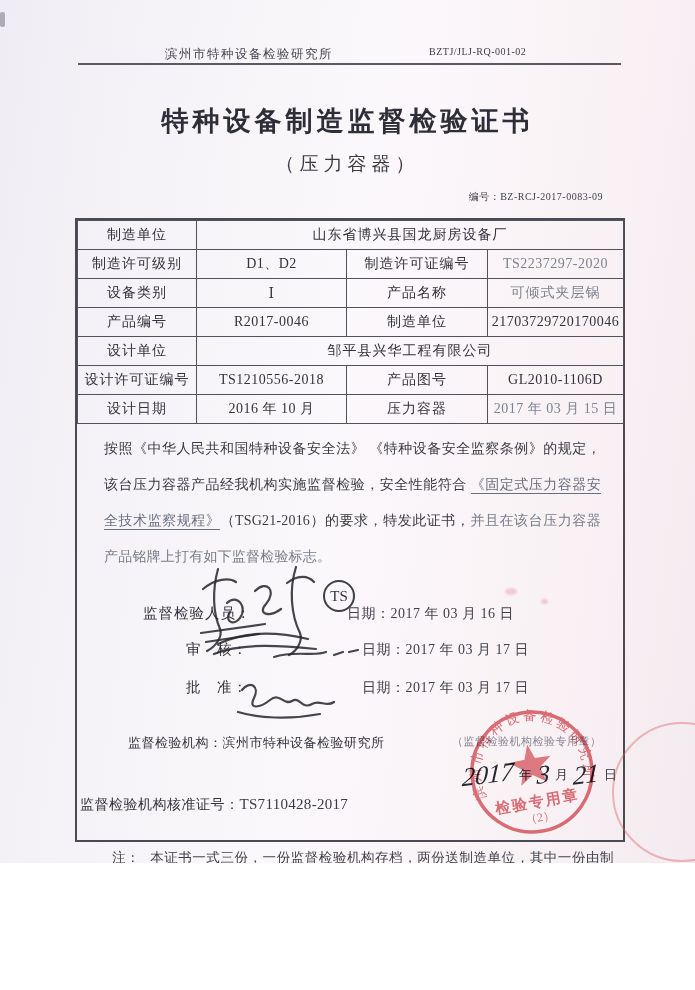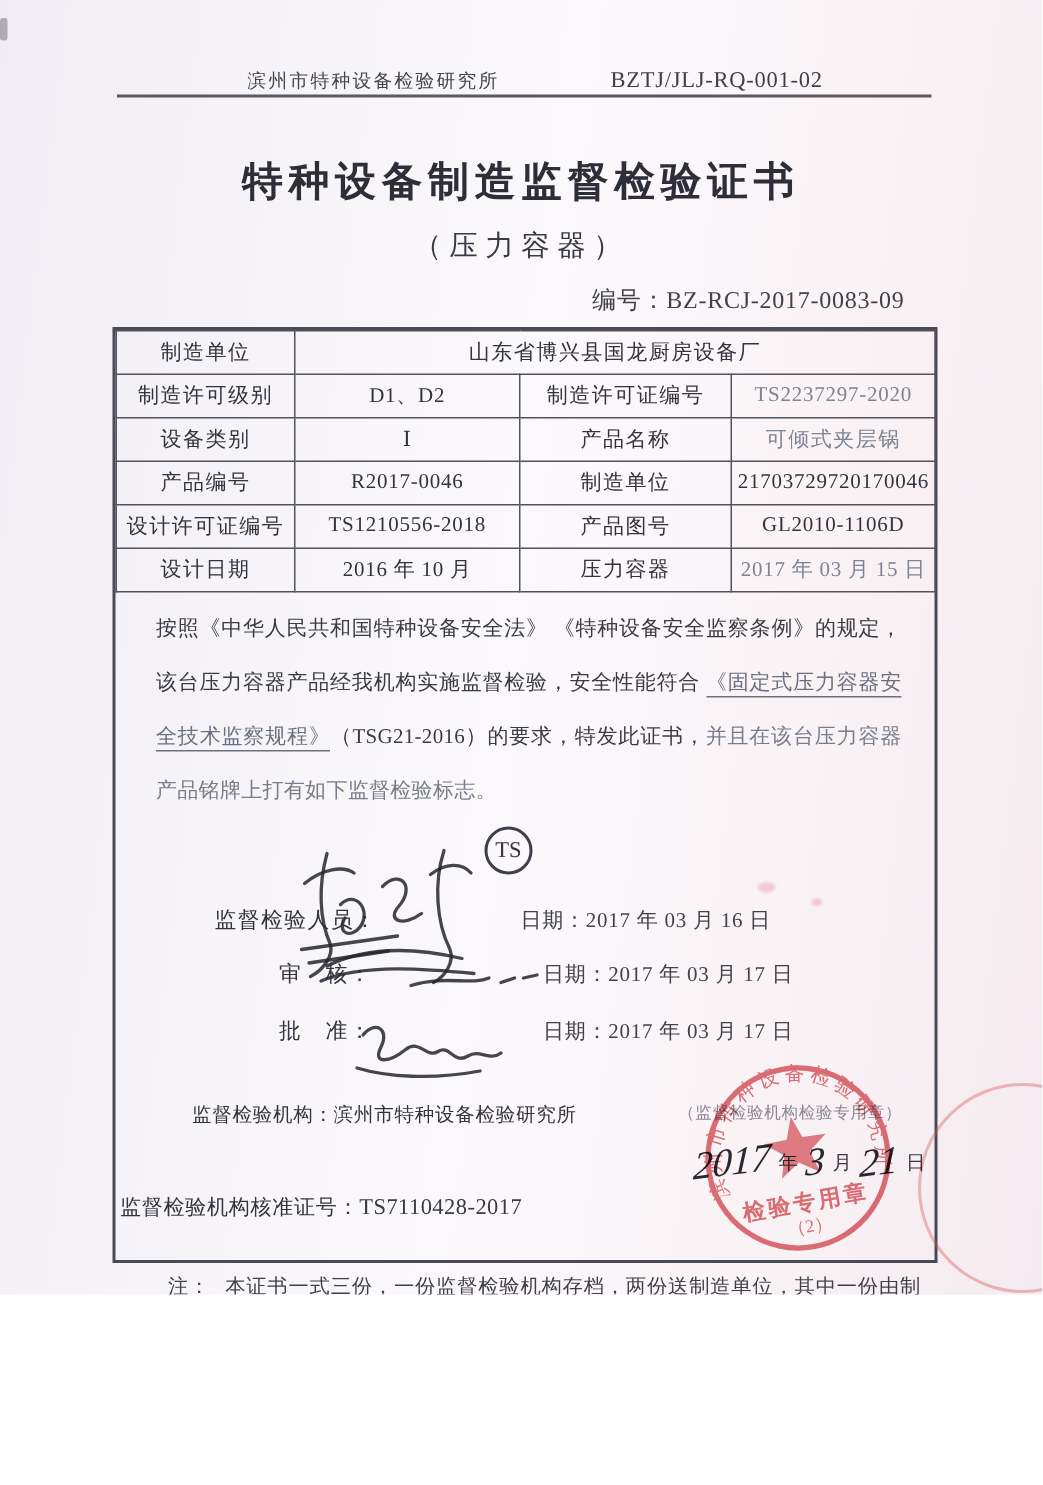--- a/index.html
+++ b/index.html
@@ -5,26 +5,26 @@
   * { margin:0; padding:0; box-sizing:border-box; }
   html,body { width:695px; height:990px; }
   .page {
     position:relative; width:695px; height:863px; overflow:hidden;
     font-family:"Liberation Serif","DejaVu Serif",serif; color:#373741;
     background:linear-gradient(97deg,#efecf3 0%,#f6f3f8 22%,#fbf8fb 48%,#f9f2f5 78%,#f4eaef 100%);
   }
   .abs { position:absolute; }
   
   .hdr-org { left:165px; top:46px; font-size:12.5px; letter-spacing:1.5px; color:#44444e; }
-  .hdr-code { left:407px; top:46px; font-size:15px; letter-spacing:.5px; color:#3e3e48; }
+  .hdr-code { left:429px; top:46px; font-size:10px; letter-spacing:.5px; color:#3e3e48; }
   .hdr-rule { left:78px; top:63px; width:543px; height:2px; background:#3e3e48; opacity:.85; }
   
   .doc-title { left:0; top:103px; width:100%; text-align:center; font-size:27px; font-weight:bold; letter-spacing:4px; color:#2e2e38; }
   .doc-sub { left:0; top:151px; width:100%; text-align:center; font-size:19px; letter-spacing:5px; color:#3a3a44; }
-  .cert-no { top:190px; right:92px; font-size:16px; letter-spacing:.5px; color:#41414c; }
+  .cert-no { top:190px; right:92px; font-size:10px; letter-spacing:.5px; color:#41414c; }
   
   .main-box { left:75px; top:218px; width:550px; height:624px; border:2px solid #4a4a54; }
   table.info { border-collapse:collapse; width:100%; table-layout:fixed; }
   table.info td { border:1px solid #52525c; height:29px; text-align:center; vertical-align:middle; font-size:14px; color:#33333d; overflow:hidden; }
   td.lbl { letter-spacing:1px; }
   td.val { font-size:14px; letter-spacing:1px; color:#3a3a46; }
   td.latin { letter-spacing:.5px; }
   td.mid { color:#565b68; }
   .faded { color:#7d8392 !important; }
   
@@ -97,20 +97,24 @@
         <td class="lbl">产品名称</td>
         <td class="val faded">可倾式夹层锅</td>
       </tr>
       <tr>
         <td class="lbl">产品编号</td>
         <td class="val latin">R2017-0046</td>
         <td class="lbl">制造单位</td>
         <td class="val latin mid">21703729720170046</td>
       </tr>
       <tr>
+        <td class="lbl">设计单位</td>
+        <td class="val mid" colspan="3">邹平县兴华工程有限公司</td>
+      </tr>
+      <tr>
         <td class="lbl">设计许可证编号</td>
         <td class="val latin">TS1210556-2018</td>
         <td class="lbl">产品图号</td>
         <td class="val latin mid">GL2010-1106D</td>
       </tr>
       <tr>
         <td class="lbl">设计日期</td>
         <td class="val latin">2016 年 10 月</td>
         <td class="lbl">压力容器</td>
         <td class="val latin faded">2017 年 03 月 15 日</td>

